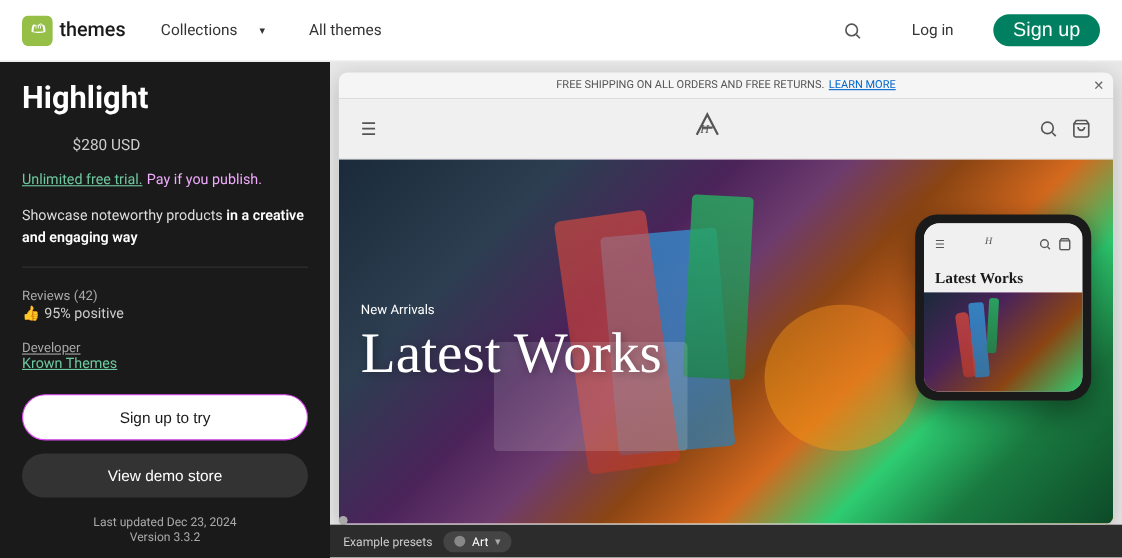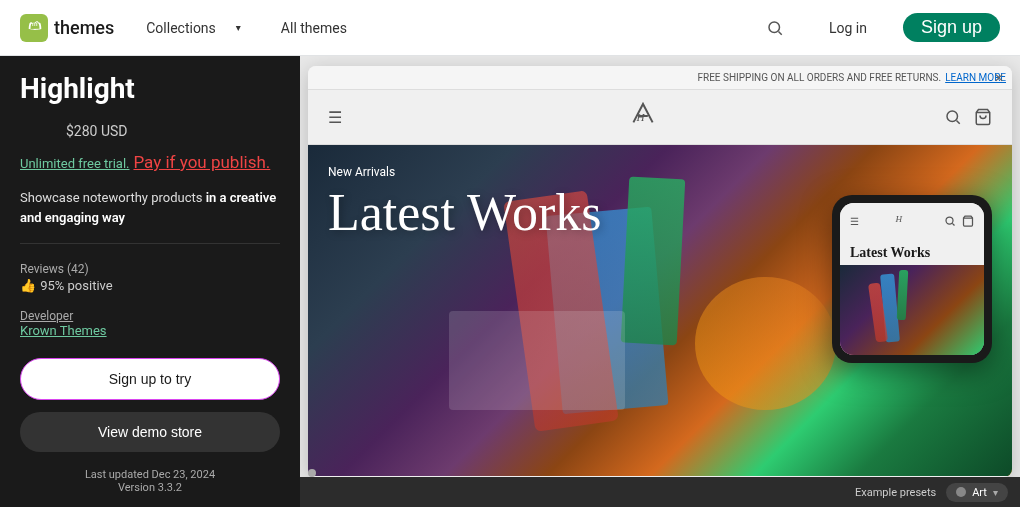--- a/index.html
+++ b/index.html
@@ -106,23 +106,22 @@
       color: #ccc;
       margin-left: 46px;
     }
     .free-trial-link {
       color: #6ec9a0;
       text-decoration: underline;
       cursor: pointer;
       font-size: 13px;
     }
     .pay-if-publish {
-      font-size: 17px;
-      color: #ef4444;
-      text-decoration: underline;
+      font-size: 13px;
+      color: #f0abfc;
     }
     .theme-description {
       font-size: 13px;
       color: #ddd;
       line-height: 1.5;
       margin-top: 4px;
     }
     .highlight-text {
       color: #fff;
       font-weight: 600;
@@ -216,21 +215,21 @@
     
     .store-notification {
       background: #f5f5f5;
       text-align: center;
       padding: 6px;
       font-size: 10px;
       color: #555;
       border-bottom: 1px solid #ddd;
       display: flex;
       align-items: center;
-      justify-content: flex-end;
+      justify-content: center;
       gap: 4px;
       position: relative;
     }
     .store-notification .close-x {
       position: absolute;
       right: 8px;
       cursor: pointer;
       font-size: 12px;
       color: #666;
     }
@@ -266,21 +265,21 @@
       display: flex;
       position: relative;
       height: calc(100% - 80px);
       overflow: hidden;
     }
     .store-main-image {
       flex: 1;
       background: linear-gradient(135deg, #2c3e50 0%, #8e44ad 30%, #e67e22 60%, #27ae60 80%, #f39c12 100%);
       display: flex;
       flex-direction: column;
-      justify-content: flex-start;
+      justify-content: center;
       padding: 20px;
       position: relative;
       min-height: 300px;
     }
     .store-main-image::before {
       content: '';
       position: absolute;
       inset: 0;
       background: 
         radial-gradient(ellipse at 30% 40%, rgba(46, 204, 113, 0.4) 0%, transparent 50%),
@@ -371,21 +370,21 @@
     
     .bottom-bar {
       position: absolute;
       bottom: 0;
       left: 0;
       right: 0;
       height: 30px;
       background: #2c2c2c;
       display: flex;
       align-items: center;
-      justify-content: flex-end;
+      justify-content: flex-start;
       padding: 0 12px;
       gap: 10px;
     }
     .example-presets-label {
       font-size: 11px;
       color: #ccc;
     }
     .preset-selector {
       display: flex;
       align-items: center;

